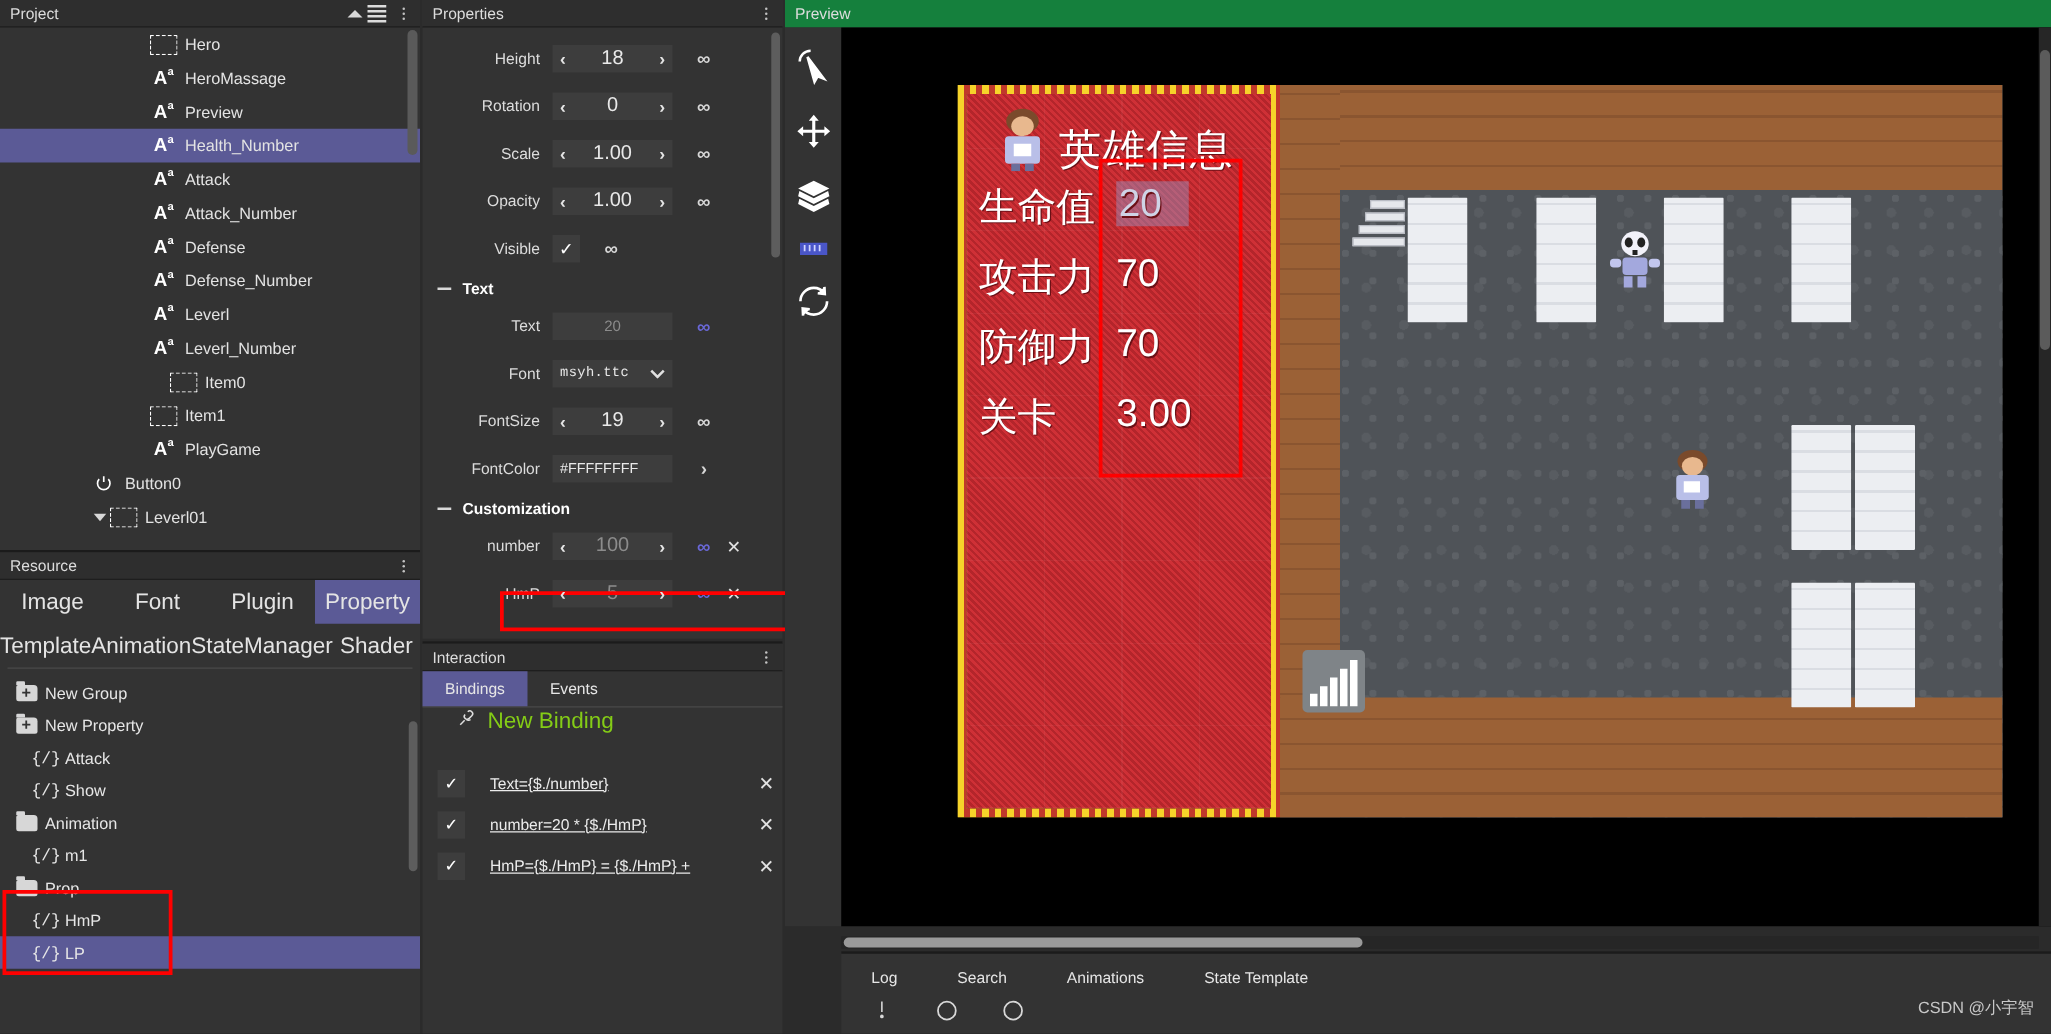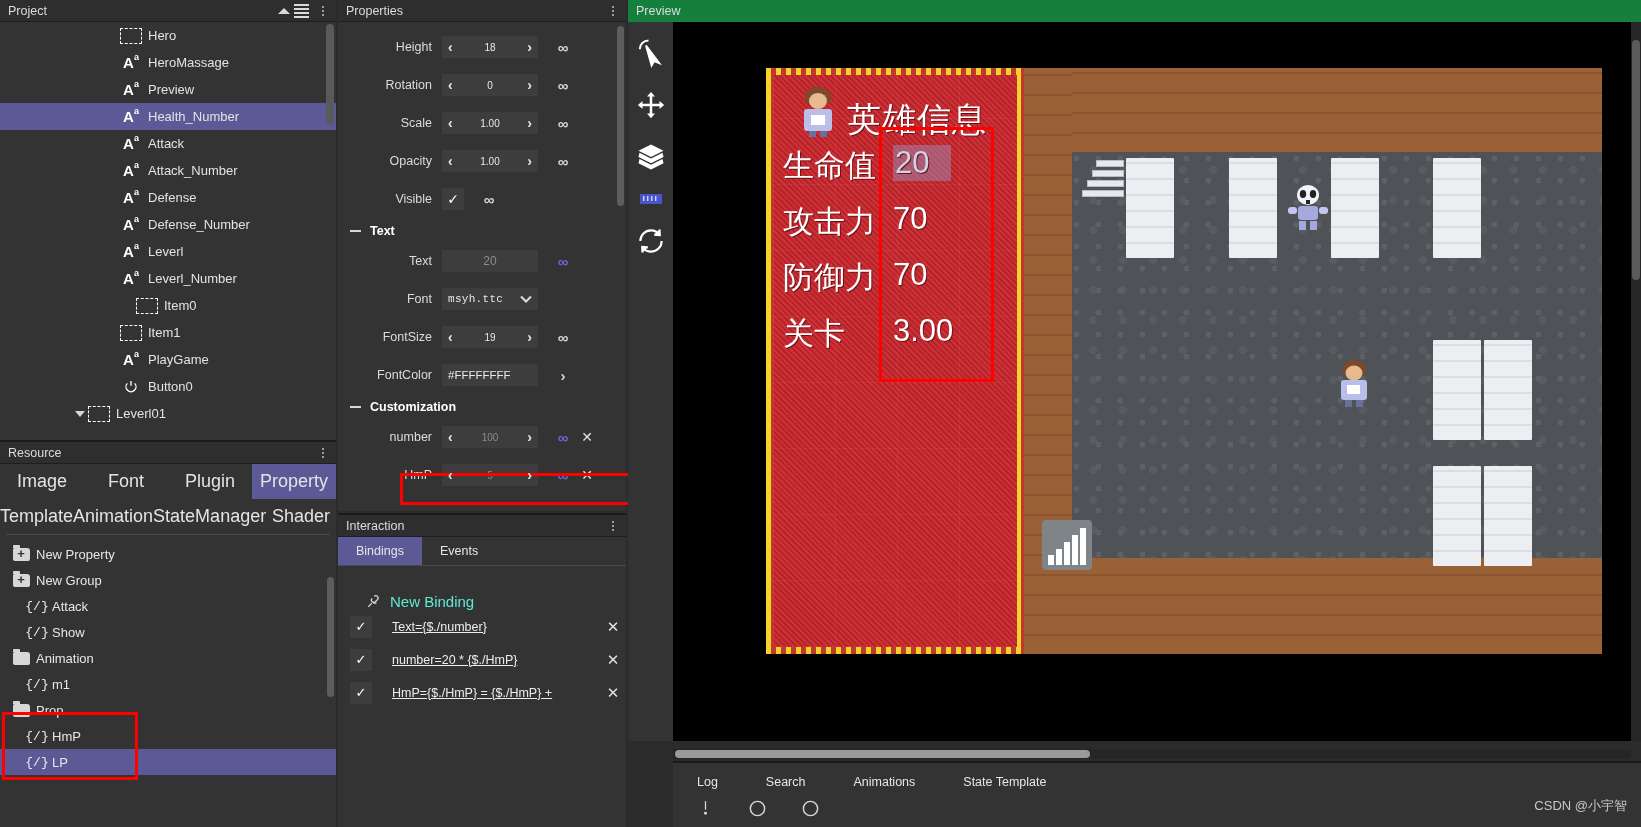--- a/index.html
+++ b/index.html
@@ -48,42 +48,42 @@
   #resource .sb { position:absolute; right:2px; top:135px; width:7px; height:120px; background:#5d5d5d; border-radius:4px; }
 
   .redbox { position:absolute; border:3px solid #ff0000; pointer-events:none; }
 
   
   #properties { position:absolute; left:338px; top:0; width:288px; height:511px; background:#333333; }
   .prop-row { height:38px; display:flex; align-items:center; font-size:12.5px; }
   .prop-lbl { width:104px; text-align:right; padding-right:10px; color:#dcdcdc; font-size:12.5px; }
   .spin { width:96px; height:22px; background:#3d3d3d; display:flex; align-items:center; justify-content:space-between;
       padding:0 6px; font-size:12px; color:#e9e9e9; position:relative; }
-  .spin .v { position:absolute; left:0; right:0; text-align:center; font-size:10px; }
+  .spin .v { position:absolute; left:0; right:0; text-align:center; font-size:16px; }
   .spin .ar { font-size:14px; font-weight:bold; color:#e4e4e4; z-index:2; }
   .spin.dim .v { color:#8c8c8c; }
   .txtbox { width:96px; height:22px; background:#3d3d3d; display:flex; align-items:center; padding:0 6px; font-size:12px; }
   .txtbox.dim { color:#8c8c8c; justify-content:center; }
   .mono { font-family:"Liberation Mono","DejaVu Sans Mono",monospace; font-size:11px; letter-spacing:0.3px; }
   .chk { width:22px; height:22px; background:#3d3d3d; display:flex; align-items:center; justify-content:center;
       color:#fff; font-size:14px; }
   .link { width:22px; margin-left:14px; display:flex; align-items:center; justify-content:center;
       font-size:15px; font-weight:bold; color:#d7d7d7; }
   .link.on { color:#6a68d8; }
   .xbtn { width:18px; margin-left:4px; text-align:center; font-size:14px; color:#e2e2e2; }
   .sect { display:flex; align-items:center; font-size:12.5px; font-weight:bold; color:#fff; padding:6px 0 4px 12px; }
   .sect .m { display:inline-block; width:11px; height:2px; background:#d8d8d8; margin-right:9px; }
   #properties .sb { position:absolute; right:2px; top:26px; width:7px; height:180px; background:#5d5d5d; border-radius:4px; }
 
   
   #interaction { position:absolute; left:338px; top:513px; width:288px; height:314px; background:#333333; border-top:2px solid #1b1b1b; }
   .itabs { display:flex; font-size:12.5px; border-bottom:1px solid #4a4a4a; }
   .itab { padding:7px 18px; color:#e6e6e6; }
   .itab.active { background:#5b5a96; }
-  .bind-new { height:44px; display:flex; align-items:flex-end; padding-left:18px; font-size:15px; color:#5eead4; }
+  .bind-new { height:44px; display:flex; align-items:flex-start; padding-left:18px; font-size:18px; color:#84cc16; }
   .bind-new .pin { width:34px; display:flex; align-items:center; justify-content:center; }
   .bind-row { height:33px; display:flex; align-items:center; padding-left:12px; font-size:12.5px; }
   .bind-row .bchk { width:22px; height:22px; background:#3d3d3d; display:flex; align-items:center; justify-content:center;
       color:#fff; font-size:13px; flex:0 0 22px; }
   .bind-row .btxt { margin-left:20px; text-decoration:underline; color:#ececec; flex:1; }
   .bind-row .bx { width:26px; text-align:center; color:#e2e2e2; font-size:15px; }
 
   
   #preview { position:absolute; left:628px; top:0; width:1013px; height:827px; background:#2b2b2b; }
   #previewTitle { height:22px; background:#15803d; display:flex; align-items:center; padding-left:8px;
@@ -227,21 +227,21 @@
           <div class="tree-row" style="padding-left: 104px;">
             <span class="tw"></span>
             <span class="ico dash"></span>
             <span class="lbl">Item1</span>
           </div>
           <div class="tree-row" style="padding-left: 104px;">
             <span class="tw"></span>
             <span class="ico textico">A<sup>a</sup></span>
             <span class="lbl">PlayGame</span>
           </div>
-          <div class="tree-row" style="padding-left: 104px; align-items: center;">
+          <div class="tree-row" style="padding-left: 56px; align-items: center;">
             <span class="tw"></span>
             <span class="ico">
               <svg width="16" height="16" viewBox="0 0 24 24" fill="none" stroke="#fff" stroke-width="2">
                 <path d="M12 3 v7"></path>
                 <path d="M6.5 6.5 a7.5 7.5 0 1 0 11 0"></path>
               </svg>
             </span>
             <span class="lbl">Button0</span>
           </div>
           <div class="tree-row" style="padding-left: 72px;">
@@ -276,27 +276,27 @@
         <div class="restab">Animation</div>
         <div class="restab">StateManager</div>
         <div class="restab">Shader</div>
       </div>
     <div class="resdiv"></div>
     <div class="reslist" id="resList">
         <div class="resrow">
           <span class="ri">
             <span class="folder plus"></span>
           </span>
+          <span class="lbl">New Group</span>
+        </div>
+        <div class="resrow">
+          <span class="ri">
+            <span class="folder plus"></span>
+          </span>
           <span class="lbl">New Property</span>
-        </div>
-        <div class="resrow">
-          <span class="ri">
-            <span class="folder plus"></span>
-          </span>
-          <span class="lbl">New Group</span>
         </div>
         <div class="resrow ind">
           <span class="ri">
             <span class="brace">{/}</span>
           </span>
           <span class="lbl">Attack</span>
         </div>
         <div class="resrow ind">
           <span class="ri">
             <span class="brace">{/}</span>

